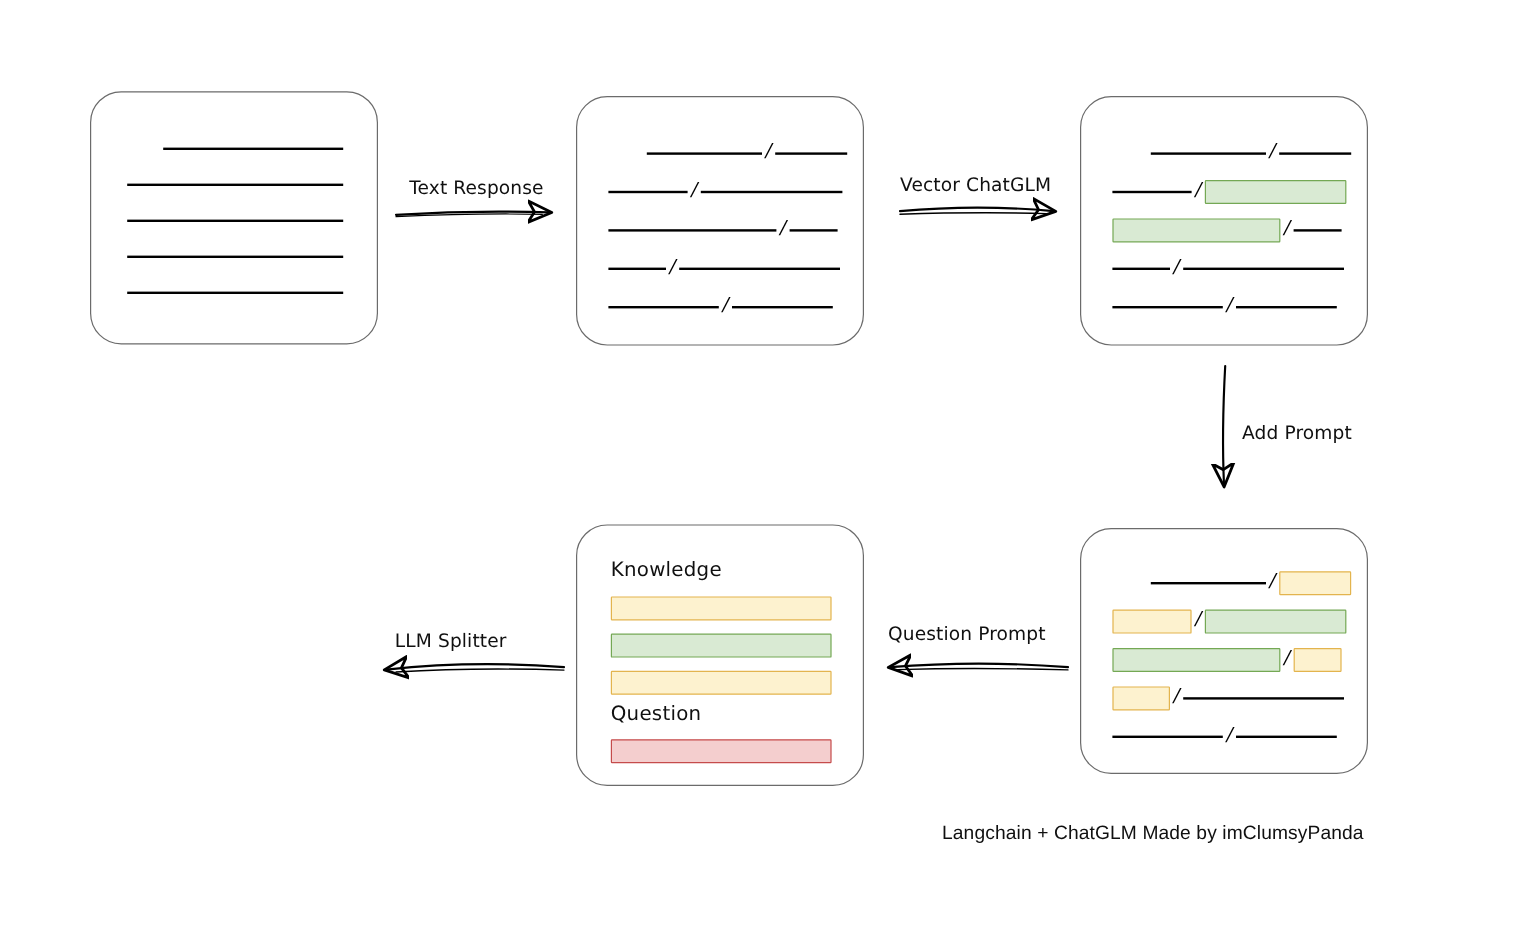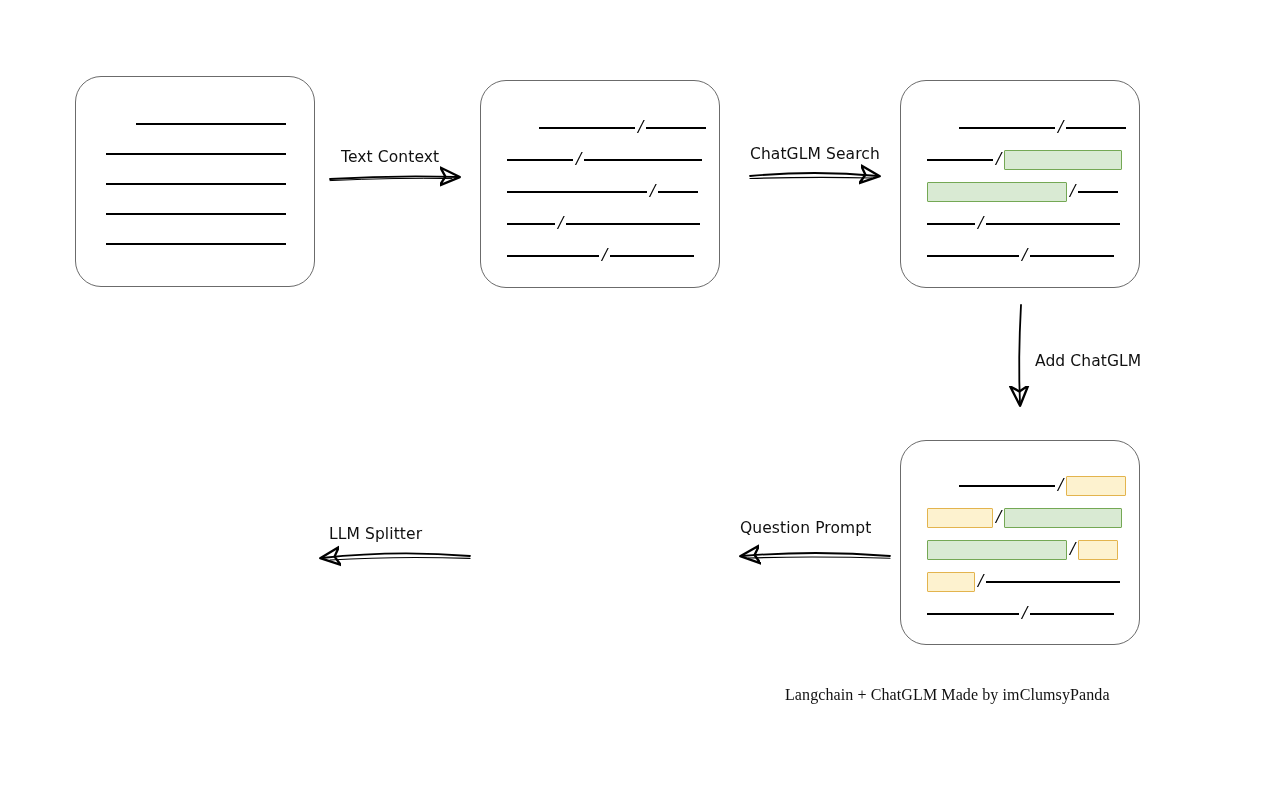--- a/index.html
+++ b/index.html
@@ -93,21 +93,21 @@
   .edge-label {
     position: absolute;
     font-family: "DejaVu Sans", sans-serif;
     font-size: 15.5px;
     color: #101010;
     white-space: nowrap;
     letter-spacing: 0.1px;
   }
   .footer-label {
     position: absolute;
-    font-family: Liberation Serif, serif;
+    font-family: Liberation Sans, sans-serif;
     font-size: 16px;
     color: #101010;
     white-space: nowrap;
     letter-spacing: 0.1px;
   }
 
   
   #arrows {
     position: absolute;
     left: 0;
@@ -153,23 +153,23 @@
       <path d="M890,556 Q815,550 742,556" fill="none" stroke="#000" stroke-width="1.8" stroke-linecap="round" marker-end="url(#ahead-l)"></path>
       <path d="M890,558.3 Q815,556 748,558" fill="none" stroke="#000" stroke-width="1.1" stroke-linecap="round"></path>
     </g>
 
     <g>
       <path d="M470,556 Q395,550 322,558" fill="none" stroke="#000" stroke-width="1.8" stroke-linecap="round" marker-end="url(#ahead-l)"></path>
       <path d="M470,558.4 Q395,556 330,560" fill="none" stroke="#000" stroke-width="1.1" stroke-linecap="round"></path>
     </g>
   </svg>
 
-  <div class="edge-label" style="left:341px; top:148px;">Text Context</div>
-  <div class="edge-label" style="left:750px; top:145px;">ChatGLM Search</div>
-  <div class="edge-label" style="left:1035px; top:352px;">Add ChatGLM</div>
+  <div class="edge-label" style="left:341px; top:148px;">Text Response</div>
+  <div class="edge-label" style="left:750px; top:145px;">Vector ChatGLM</div>
+  <div class="edge-label" style="left:1035px; top:352px;">Add Prompt</div>
   <div class="edge-label" style="left:740px; top:519px;">Question Prompt</div>
   <div class="edge-label" style="left:329px; top:525px;">LLM Splitter</div>
 
   <div class="doc-box" style="left:75px; top:76px; width:240px; height:211px;">
     <div class="uline" style="left:60px;  top:46px;  width:150px;"></div>
     <div class="uline" style="left:30px;  top:76px;  width:180px;"></div>
     <div class="uline" style="left:30px;  top:106px; width:180px;"></div>
     <div class="uline" style="left:30px;  top:136px; width:180px;"></div>
     <div class="uline" style="left:30px;  top:166px; width:180px;"></div>
   </div>
@@ -251,17 +251,28 @@
       <span class="slash">/</span>
       <span class="seg" style="width:134px;"></span>
     </div>
     <div class="row" style="top:164px; padding-left:26px;">
       <span class="seg" style="width:92px;"></span>
       <span class="slash">/</span>
       <span class="seg" style="width:84px;"></span>
     </div>
   </div>
 
+  <div class="doc-box" style="left:480px; top:437px; width:240px; height:218px;">
+    <div class="box-label" style="left:28px; top:27px;">Knowledge</div>
+
+    <div class="seg hl yellow" style="position:absolute; left:28px; top:59px; width:184px;"></div>
+    <div class="seg hl green" style="position:absolute; left:28px; top:90px; width:184px;"></div>
+    <div class="seg hl yellow" style="position:absolute; left:28px; top:121px; width:184px;"></div>
+
+    <div class="box-label" style="left:28px; top:147px;">Question</div>
+
+    <div class="seg hl red" style="position:absolute; left:28px; top:178px; width:184px;"></div>
+  </div>
 
 
   <div class="footer-label" style="left:785px; top:686px;">Langchain + ChatGLM Made by imClumsyPanda</div>
 
 </div>
 
 </body></html>

